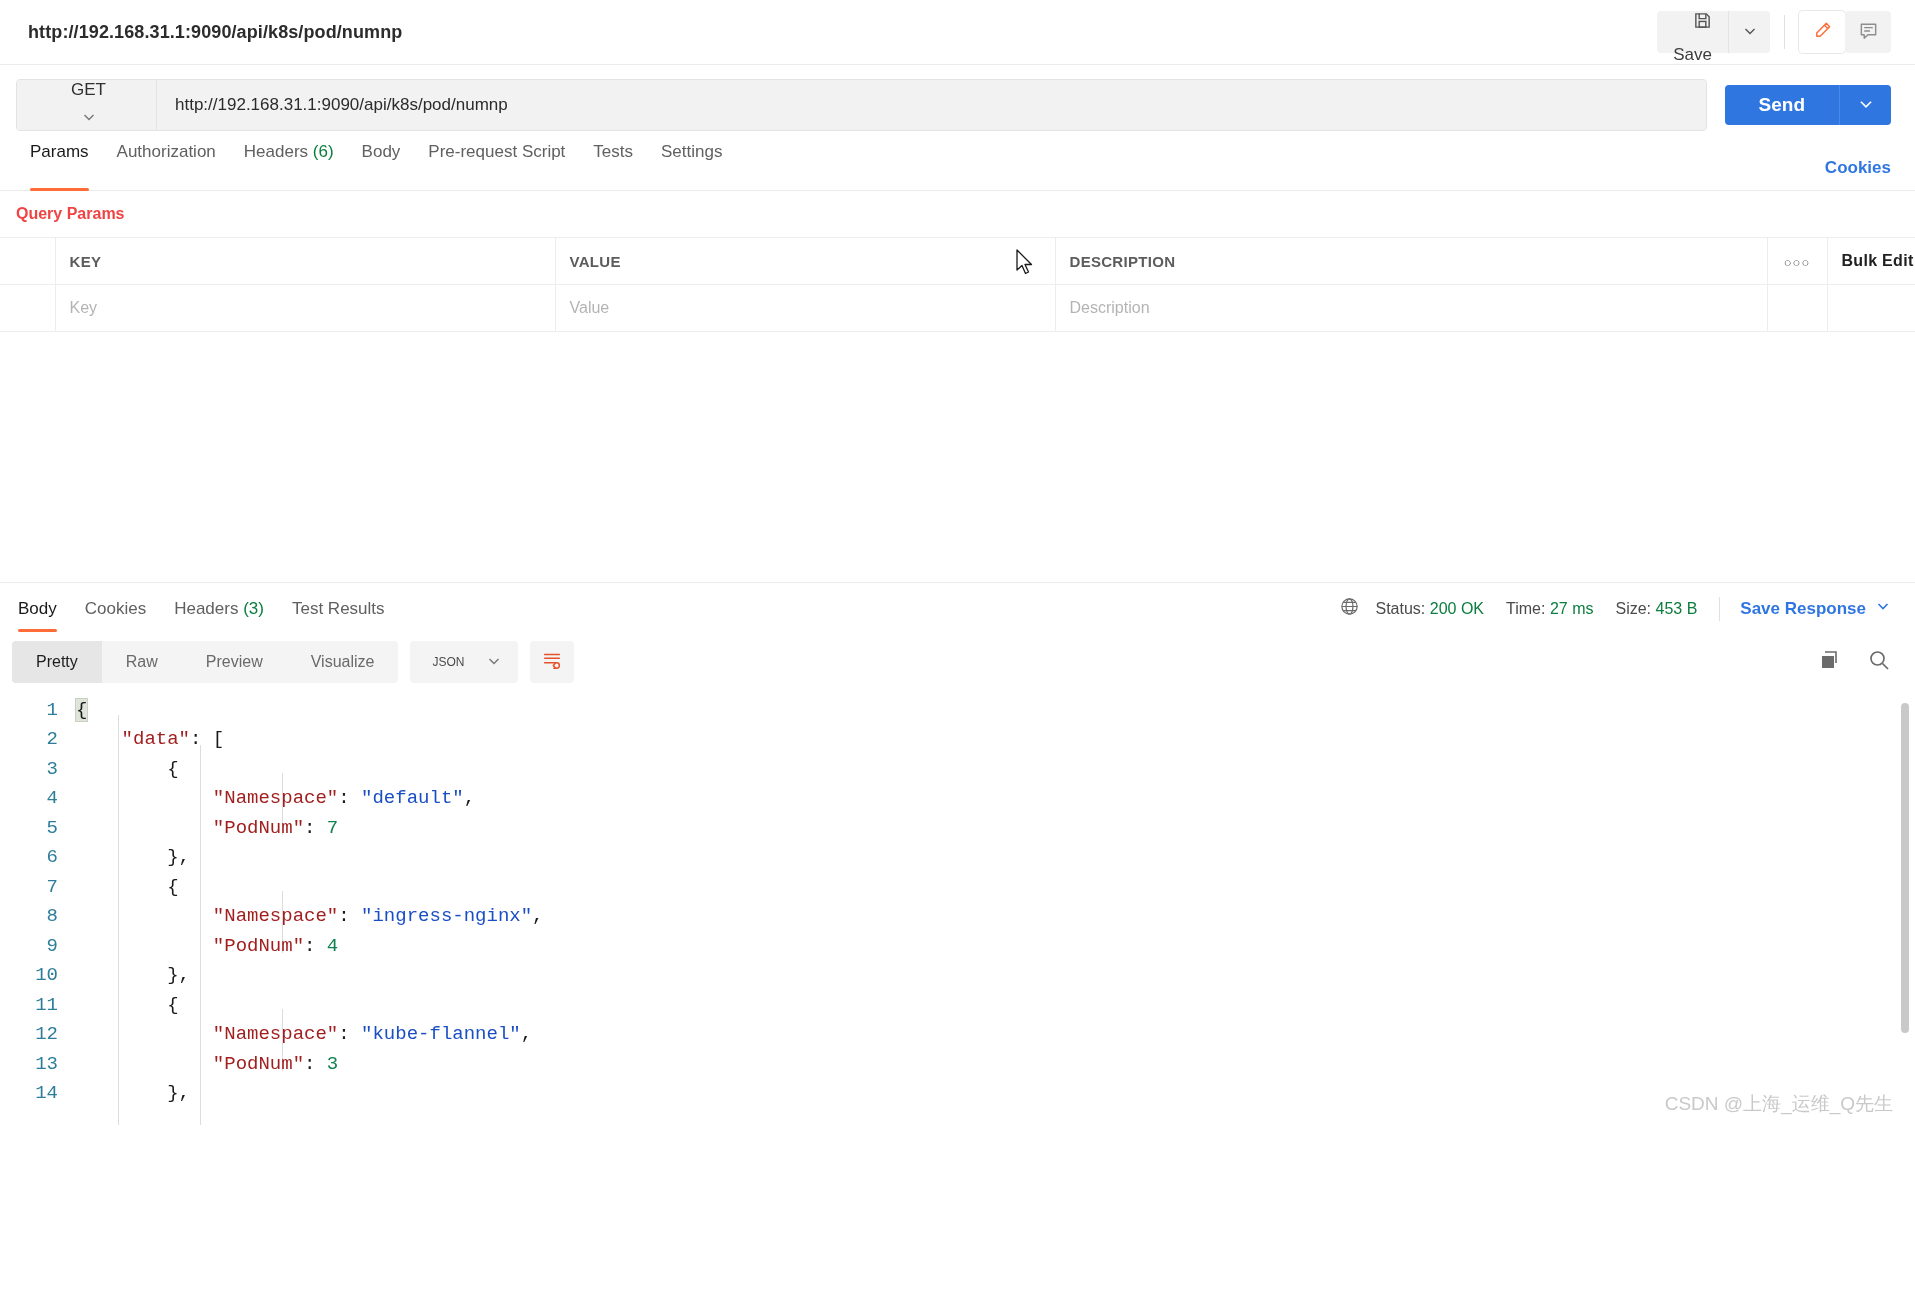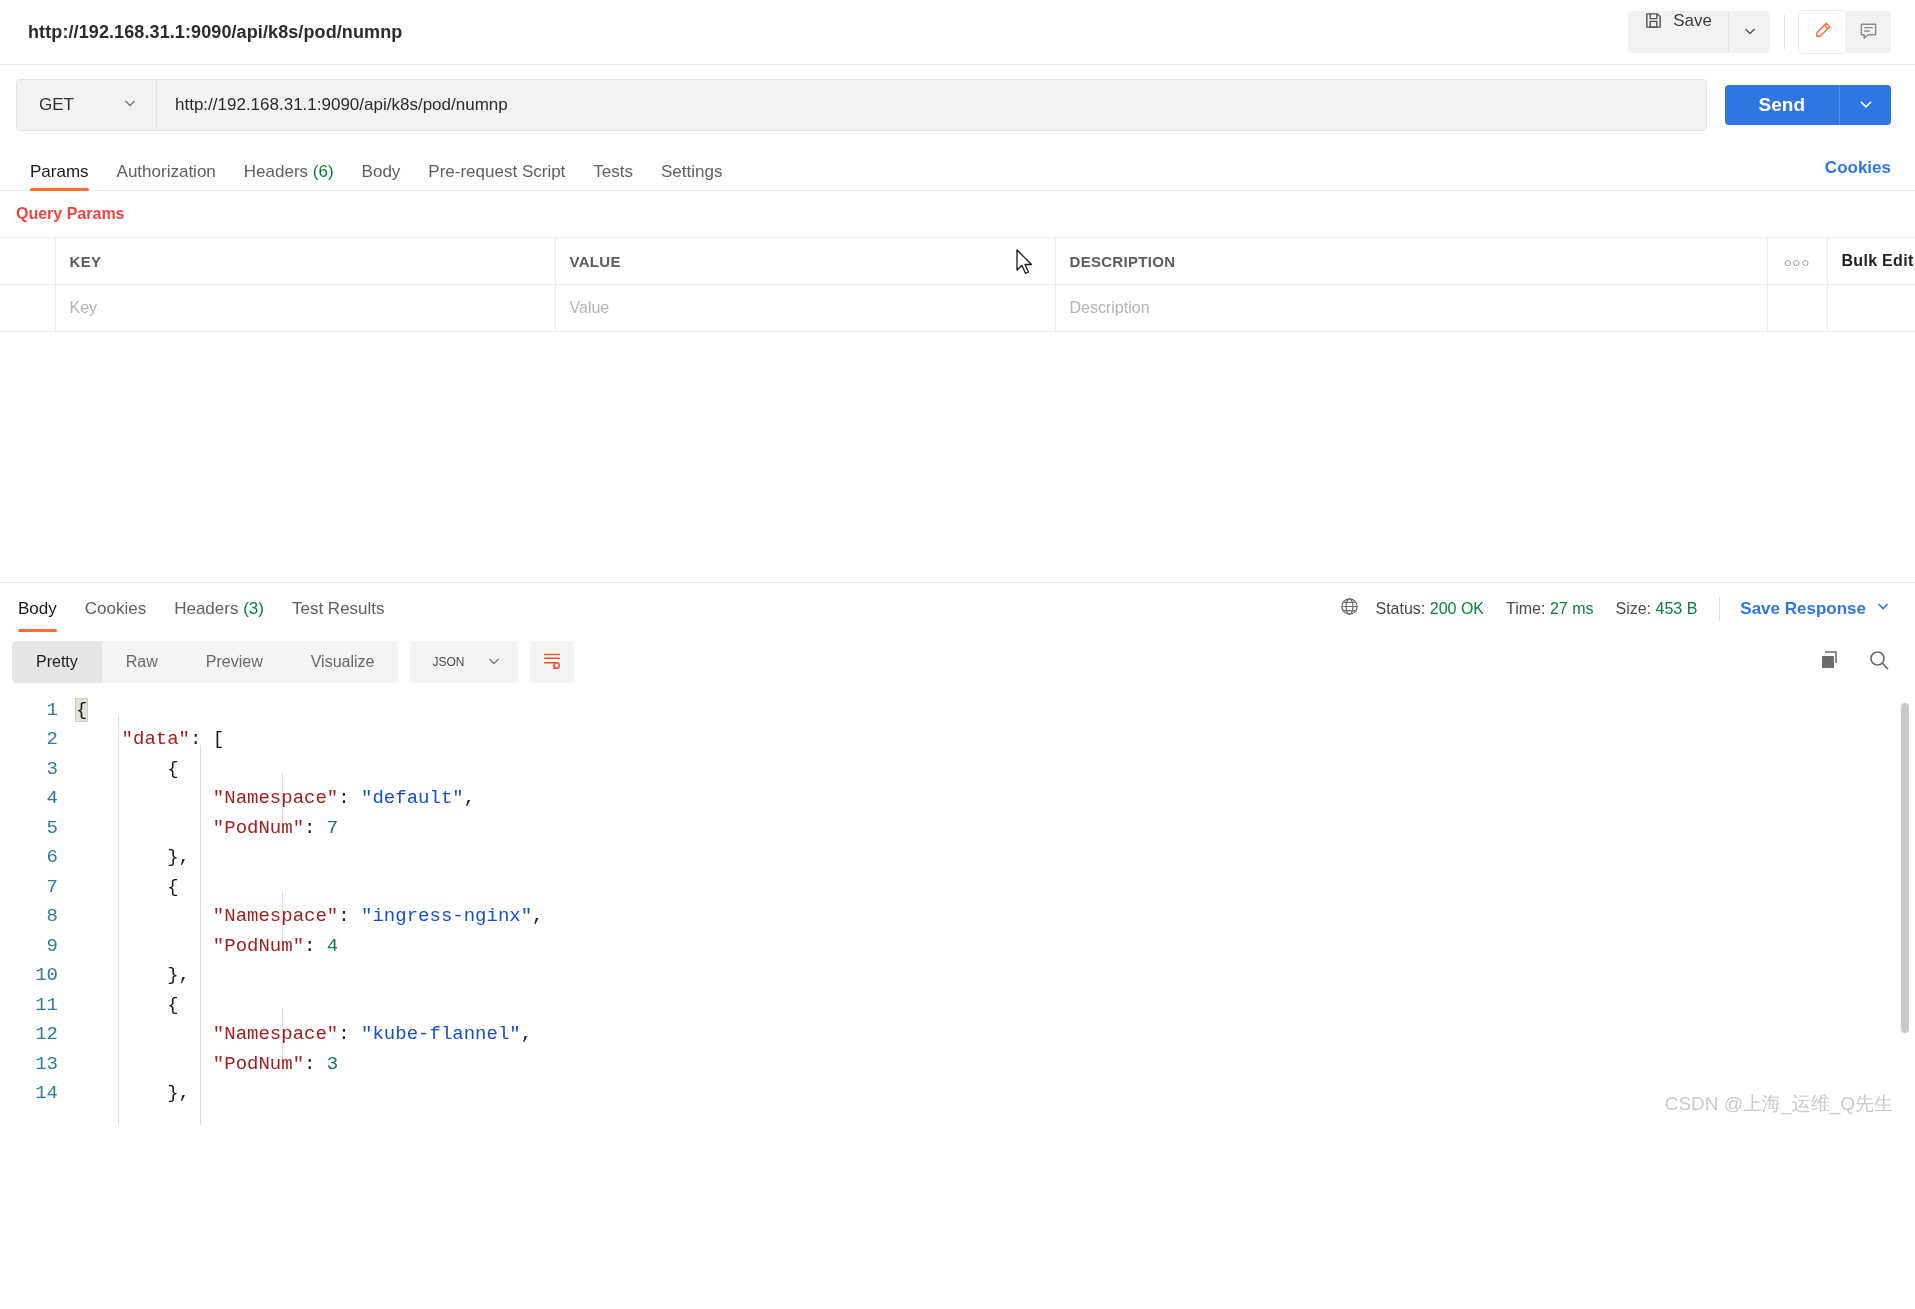--- a/index.html
+++ b/index.html
@@ -22,27 +22,28 @@
   }
   .req-title {
     font-size: 18px; font-weight: bold; color: #2c2c2c;
     letter-spacing: .1px;
   }
   .titlebar-right {
     margin-left: auto; display: flex; align-items: center; gap: 0;
   }
   .save-group { display: flex; align-items: stretch; }
   .save-btn {
-    display: flex; align-items: flex-start; gap: 10px;
+    display: flex; align-items: flex-end; gap: 10px;
     background: #f2f2f2; border: none;
     border-radius: 4px 0 0 4px;
     padding: 0 16px; height: 42px;
     font-size: 17px; color: #3c3c3c;
     font-family: "Liberation Sans", sans-serif;
     cursor: pointer;
+    flex-direction: column;
   }
   .save-caret {
     background: #f2f2f2; border: none; border-left: 1px solid #e4e4e4;
     border-radius: 0 4px 4px 0;
     width: 42px; height: 42px;
     display:flex; align-items:center; justify-content:center;
     cursor: pointer;
   }
   .vdiv { width:1px; height:34px; background:#e0e0e0; margin: 0 14px; }
   .icon-btn {
@@ -63,21 +64,21 @@
     flex: 1; display: flex; align-items: stretch;
     border: 1px solid #e3e3e3; border-radius: 4px;
     background: #f2f2f2;
     height: 52px;
     overflow: hidden;
   }
   .method-sel {
     width: 140px; display: flex; align-items: center; justify-content: space-between;
     padding: 0 18px 0 22px;
     border-right: 1px solid #e3e3e3;
-    font-size: 17px; color: #303030; cursor: pointer; background: #f2f2f2;
+    font-size: 17px; color: #303030; cursor: pointer; background: #f2f2f2; flex-direction: column;
   }
   .url-input {
     flex: 1; border: none; outline: none; background: #f2f2f2;
     padding: 0 18px; font-size: 17px; color: #2b2b2b;
     font-family: "Liberation Sans", sans-serif;
   }
   .send-group { display: flex; margin-left: 18px; height: 40px; }
   .send-btn {
     background: #2f76e0; color: #fff; border: none;
     padding: 0 34px; font-size: 19px; font-weight: bold;
@@ -93,21 +94,21 @@
   
   .req-tabs {
     display: flex; align-items: flex-end;
     padding: 0 24px 0 16px;
     border-bottom: 1px solid #ebebeb;
     height: 46px;
     position: relative;
   }
   .tab {
     position: relative;
-    padding: 0 14px 8px 14px;
+    padding: 0 14px 28px 14px;
     font-size: 17px; color: #606060; cursor: pointer;
     white-space: nowrap;
   }
   .tab.active { color: #1a1a1a; }
   .tab.active::after {
     content: ""; position: absolute; left: 14px; right: 14px; bottom: -1px;
     height: 3px; background: #ff6c37; border-radius: 2px;
   }
   .cnt { color: #0b7d3e; }
   .cookies-link {

